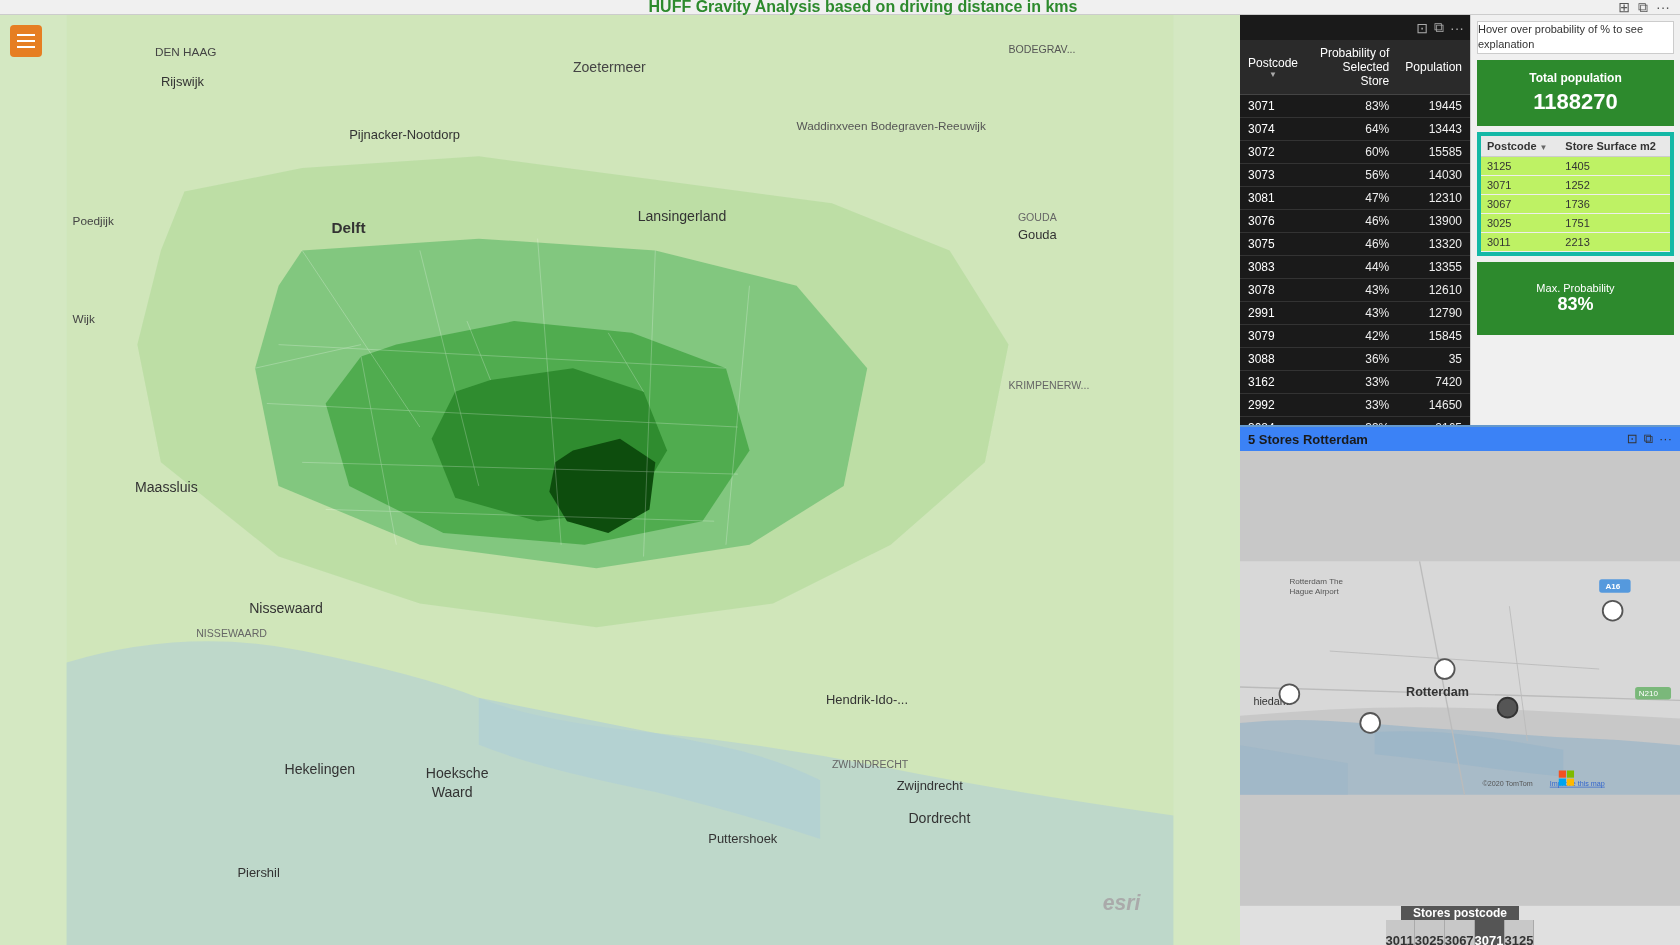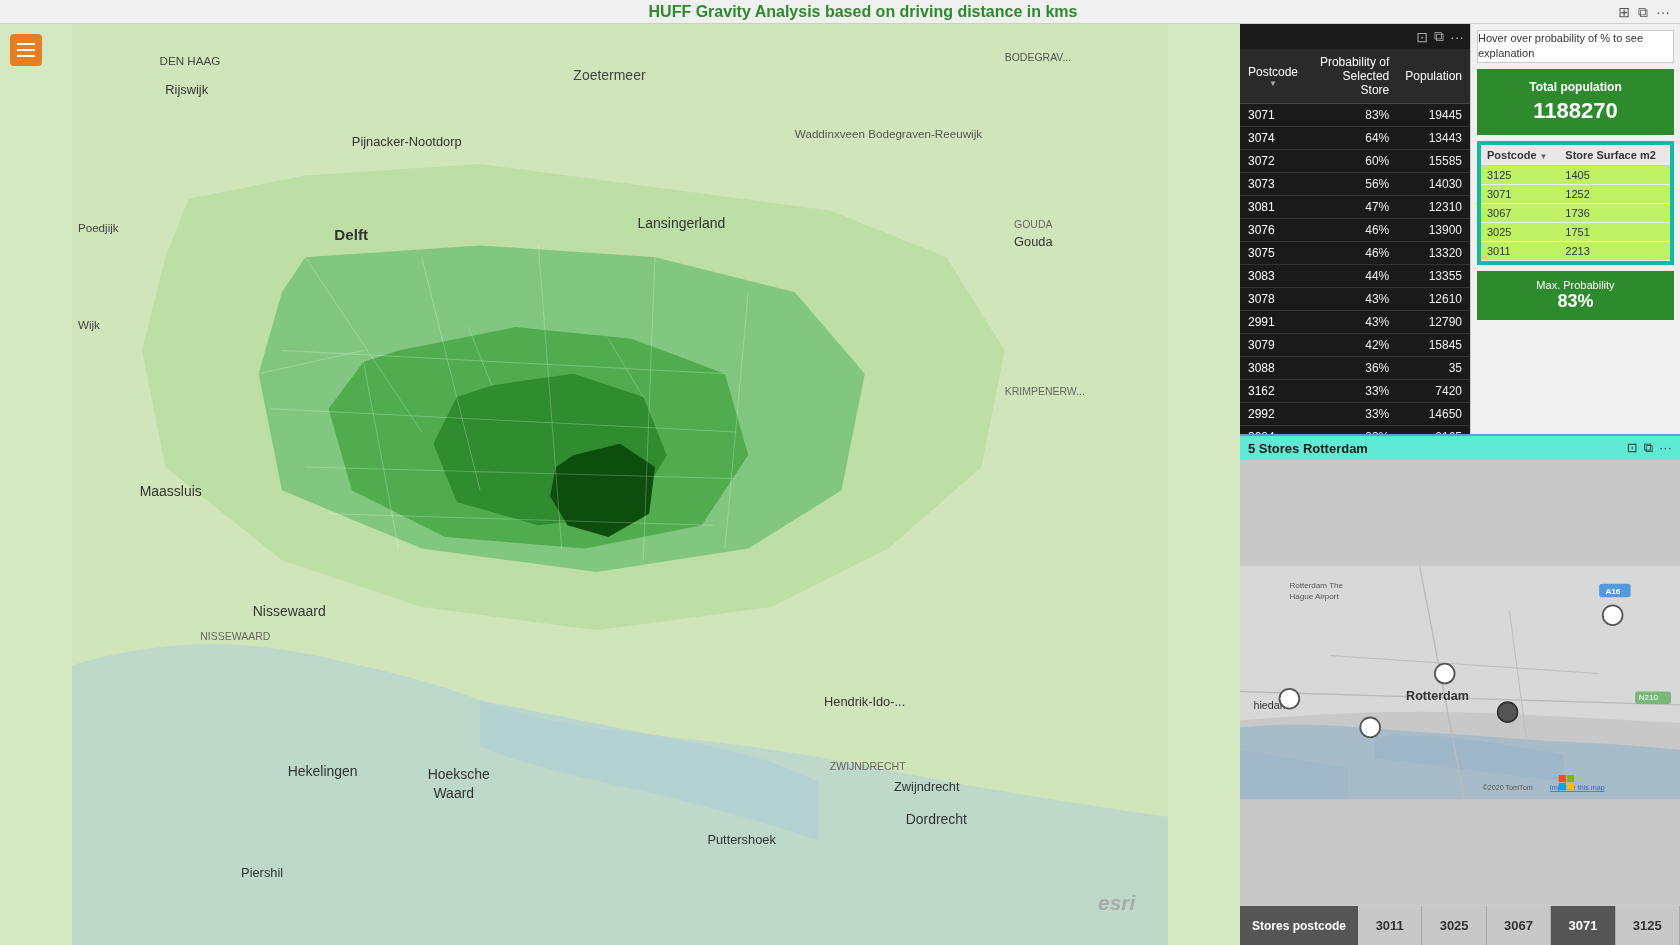--- a/index.html
+++ b/index.html
@@ -10,21 +10,21 @@
       font-family: Arial, sans-serif;
       background: #e8e8e8;
       display: flex;
       flex-direction: column;
     }
 
     
     #title-bar {
       background: #f0f0f0;
       border-bottom: 1px solid #ccc;
-      height: 24px;
+      height: 15px;
       display: flex;
       align-items: center;
       justify-content: center;
       position: relative;
       padding-left: 46px;
     }
     #title-bar .title {
       color: #2d8a2d;
       font-size: 16px;
       font-weight: bold;
@@ -239,41 +239,41 @@
       border-bottom: 1px solid #eee;
       color: #333;
     }
     .store-table table tbody td:last-child {
     }
 
     
     .max-prob-box {
       background: #2d8a2d;
       color: white;
-      padding: 8px;
+      padding: 20px;
       text-align: center;
     }
     .max-prob-box .label {
       font-size: 11px;
     }
     .max-prob-box .value {
       font-size: 18px;
       font-weight: bold;
     }
 
     
     #bottom-right {
       flex: 1;
       display: flex;
       flex-direction: column;
       border-top: 2px solid #6699cc;
     }
 
     #stores-map-header {
-      background: #5eead4;
+      background: #3b82f6;
       display: flex;
       align-items: center;
       justify-content: space-between;
       padding: 4px 8px;
     }
     #stores-map-header .store-title {
       color: #1a1a1a;
       font-size: 13px;
       font-weight: bold;
     }
@@ -299,20 +299,21 @@
       height: 100%;
     }
 
     
     #bottom-bar {
       height: 40px;
       background: #e0e0e0;
       border-top: 1px solid #ccc;
       display: flex;
       align-items: center;
+      flex-direction: column;
     }
 
     #stores-postcode-label {
       background: #555;
       color: white;
       padding: 0 12px;
       height: 100%;
       display: flex;
       align-items: center;
       font-size: 12px;

